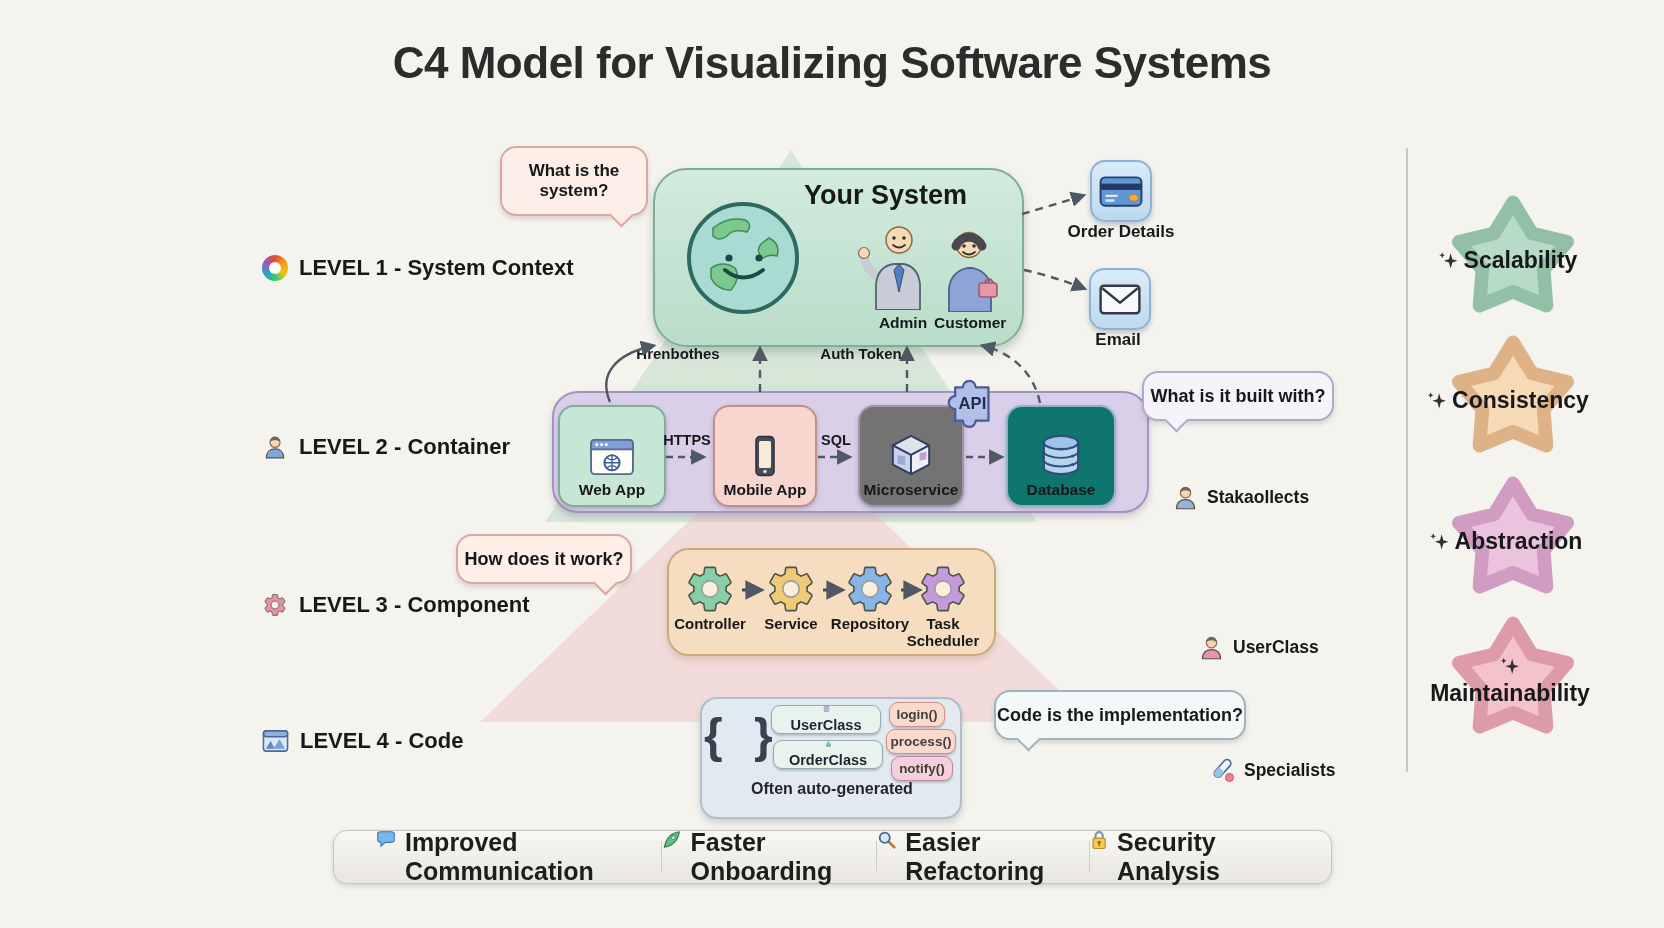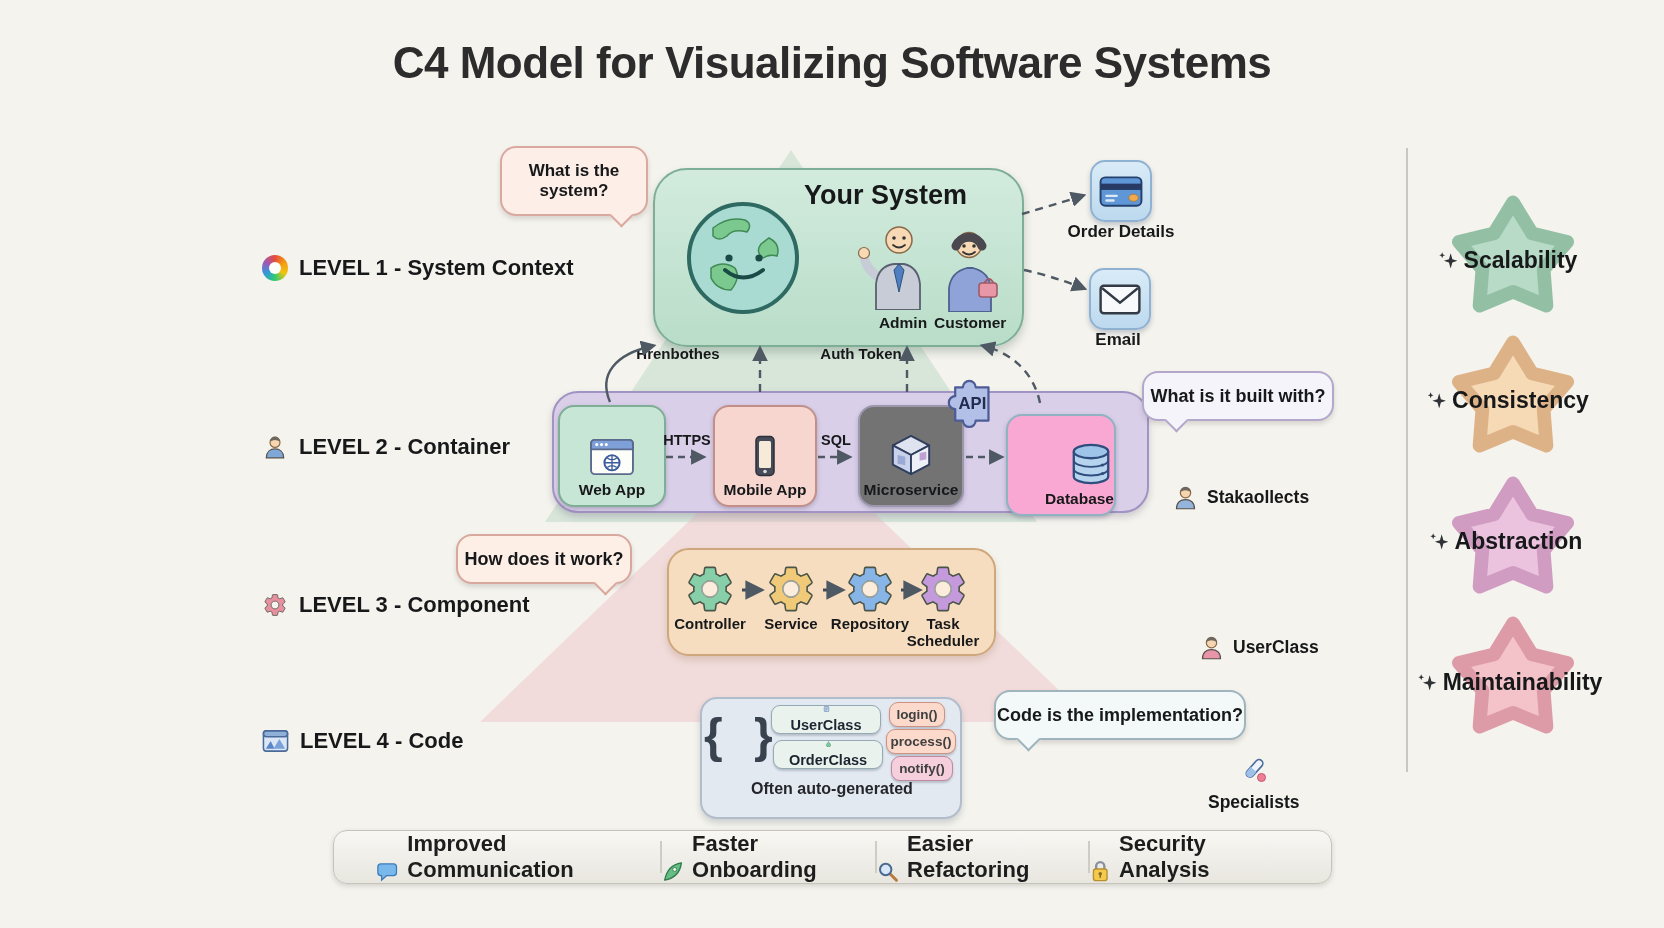--- a/index.html
+++ b/index.html
@@ -59,21 +59,21 @@
              font-size:16px;font-weight:bold;color:#24262b;}
   .aud{position:absolute;z-index:3;display:flex;align-items:center;gap:8px;
        font-size:17.5px;font-weight:bold;}
   .vline{left:1406px;top:148px;width:2px;height:624px;background:#c9c7c0;z-index:1;}
   .star-label{position:absolute;z-index:3;display:flex;align-items:center;gap:6px;
               font-size:23px;font-weight:800;transform:translate(-50%,-50%);white-space:nowrap;}
   .bbar{left:333px;top:830px;width:999px;height:54px;z-index:2;border-radius:14px;
         background:linear-gradient(#f8f7f3,#e8e6df);border:1.5px solid #c6c3ba;
         box-shadow:0 2px 5px rgba(60,60,60,.18);display:flex;align-items:center;
         justify-content:space-between;padding:0 42px;box-sizing:border-box;}
-  .bitem{display:flex;align-items:flex-end;gap:9px;font-size:22px;font-weight:bold;color:#1d1d1d;}
+  .bitem{display:flex;align-items:flex-start;gap:9px;font-size:25px;font-weight:bold;color:#1d1d1d;}
   .bsep{width:1.5px;height:32px;background:#cfccc3;}
   svg{display:block;}
 </style>
 </head>
 <body>
 
 <svg width="0" height="0" aria-hidden="true">
     <defs>
   <symbol id="sym-gear" viewBox="0 0 24 24">
     <path fill="currentColor" fill-rule="evenodd" stroke="#4a5548" stroke-width="0.7" d="M19.14 12.94c.04-.3.06-.61.06-.94 0-.32-.02-.64-.07-.94l2.03-1.58c.18-.14.23-.41.12-.61l-1.92-3.32c-.12-.22-.37-.29-.59-.22l-2.39.96c-.5-.38-1.03-.7-1.62-.94L14.4 2.81c-.04-.24-.24-.41-.48-.41h-3.84c-.24 0-.43.17-.47.41l-.36 2.54c-.59.24-1.13.57-1.62.94l-2.39-.96c-.22-.08-.47 0-.59.22L2.74 8.87c-.12.21-.08.47.12.61l2.03 1.58c-.05.3-.09.63-.09.94s.02.64.07.94l-2.03 1.58c-.18.14-.23.41-.12.61l1.92 3.32c.12.22.37.29.59.22l2.39-.96c.5.38 1.03.7 1.62.94l.36 2.54c.05.24.24.41.48.41h3.84c.24 0 .44-.17.47-.41l.36-2.54c.59-.24 1.13-.56 1.62-.94l2.39.96c.22.08.47 0 .59-.22l1.92-3.32c.12-.22.07-.47-.12-.61l-2.01-1.58zM12 15.6c-1.98 0-3.6-1.62-3.6-3.6s1.62-3.6 3.6-3.6 3.6 1.62 3.6 3.6-1.62 3.6-3.6 3.6z"></path>
@@ -209,21 +209,21 @@
   <div class="cbox" style="left:858px;top:405px;width:102px;height:92px;background:#737373;border-color:#9c97ad;">
     <svg width="48" height="44" viewBox="0 0 48 46">
       <polygon points="24,3 43,13 24,23 5,13" fill="#dfe3f0" stroke="#2f3e5e" stroke-width="2" stroke-linejoin="round"></polygon>
       <polygon points="5,13 24,23 24,43 5,33" fill="#c9d2ea" stroke="#2f3e5e" stroke-width="2" stroke-linejoin="round"></polygon>
       <polygon points="43,13 24,23 24,43 43,33" fill="#eef0f8" stroke="#2f3e5e" stroke-width="2" stroke-linejoin="round"></polygon>
       <rect x="10" y="21" width="8" height="9" fill="#8f9fd0" transform="skewY(12)" opacity="0.8"></rect>
       <rect x="33" y="28" width="7" height="8" fill="#b08fc8" transform="skewY(-12)" opacity="0.8"></rect>
     </svg>
     <span>Microservice</span>
   </div>
-  <div class="cbox" style="left:1006px;top:414px;width:106px;height:92px;background:#f9a8d4;border-color:#8fb3c2;align-items:flex-end;">
+  <div class="cbox" style="left:1006px;top:405px;width:106px;height:92px;background:#0f766e;border-color:#8fb3c2;">
     <svg width="46" height="44" viewBox="0 0 48 46">
       <path d="M6 10 V36 a18 7 0 0 0 36 0 V10" fill="#b7d4ef" stroke="#2f4e7e" stroke-width="2.4"></path>
       <ellipse cx="24" cy="10" rx="18" ry="7" fill="#9fc4ea" stroke="#2f4e7e" stroke-width="2.4"></ellipse>
       <path d="M6 19 a18 7 0 0 0 36 0 M6 28 a18 7 0 0 0 36 0" fill="none" stroke="#2f4e7e" stroke-width="2"></path>
       <circle cx="36" cy="24" r="1.6" fill="#2f4e7e"></circle>
         <circle cx="36" cy="33" r="1.6" fill="#2f4e7e"></circle>
     </svg>
     <span>Database</span>
   </div>
 
@@ -288,21 +288,21 @@
         <use href="#sym-person"></use>
       </svg>
     <span>Stakaollects</span>
   </div>
   <div class="aud" style="left:1198px;top:634px;">
     <svg width="27" height="27" viewBox="0 0 24 24" style="color:#e895aa;">
         <use href="#sym-person"></use>
       </svg>
     <span>UserClass</span>
   </div>
-  <div class="aud" style="left:1208px;top:756px;flex-direction:column;">
+  <div class="aud" style="left:1208px;top:756px;">
     <svg width="28" height="28" viewBox="0 0 28 28">
       <g transform="rotate(42 13 13)">
         <rect x="10" y="1" width="7.5" height="21" rx="3.7" fill="#eef4fa" stroke="#4a6a9a" stroke-width="1.6"></rect>
         <path d="M10 13 h7.5 v5.3 a3.7 3.7 0 0 1 -7.5 0 Z" fill="#9fc0e8"></path>
       </g>
       <circle cx="21.5" cy="21.5" r="4" fill="#ee7f95" stroke="#c2566e" stroke-width="1"></circle>
     </svg>
     <span>Specialists</span>
   </div>
 
@@ -331,21 +331,21 @@
         <use href="#sym-sparkle"></use>
       </svg>
     <span>Consistency</span>
   </div>
   <div class="star-label" style="left:1506px;top:541px;">
     <svg width="19" height="17" viewBox="0 0 22 20">
         <use href="#sym-sparkle"></use>
       </svg>
     <span>Abstraction</span>
   </div>
-  <div class="star-label" style="left:1510px;top:682px;">
+  <div class="star-label" style="left:1510px;top:682px;flex-direction:column;">
     <svg width="19" height="17" viewBox="0 0 22 20">
         <use href="#sym-sparkle"></use>
       </svg>
     <span>Maintainability</span>
   </div>
 
   <div class="abs bbar">
     <div class="bitem">
       <svg width="24" height="22" viewBox="0 0 36 32">
         <path d="M8 3 h20 a5 5 0 0 1 5 5 v9 a5 5 0 0 1 -5 5 H17 l-8 7 v-7 H8 a5 5 0 0 1 -5 -5 V8 a5 5 0 0 1 5 -5 z" fill="#79b8ea" stroke="#3d7ab8" stroke-width="2"></path>

